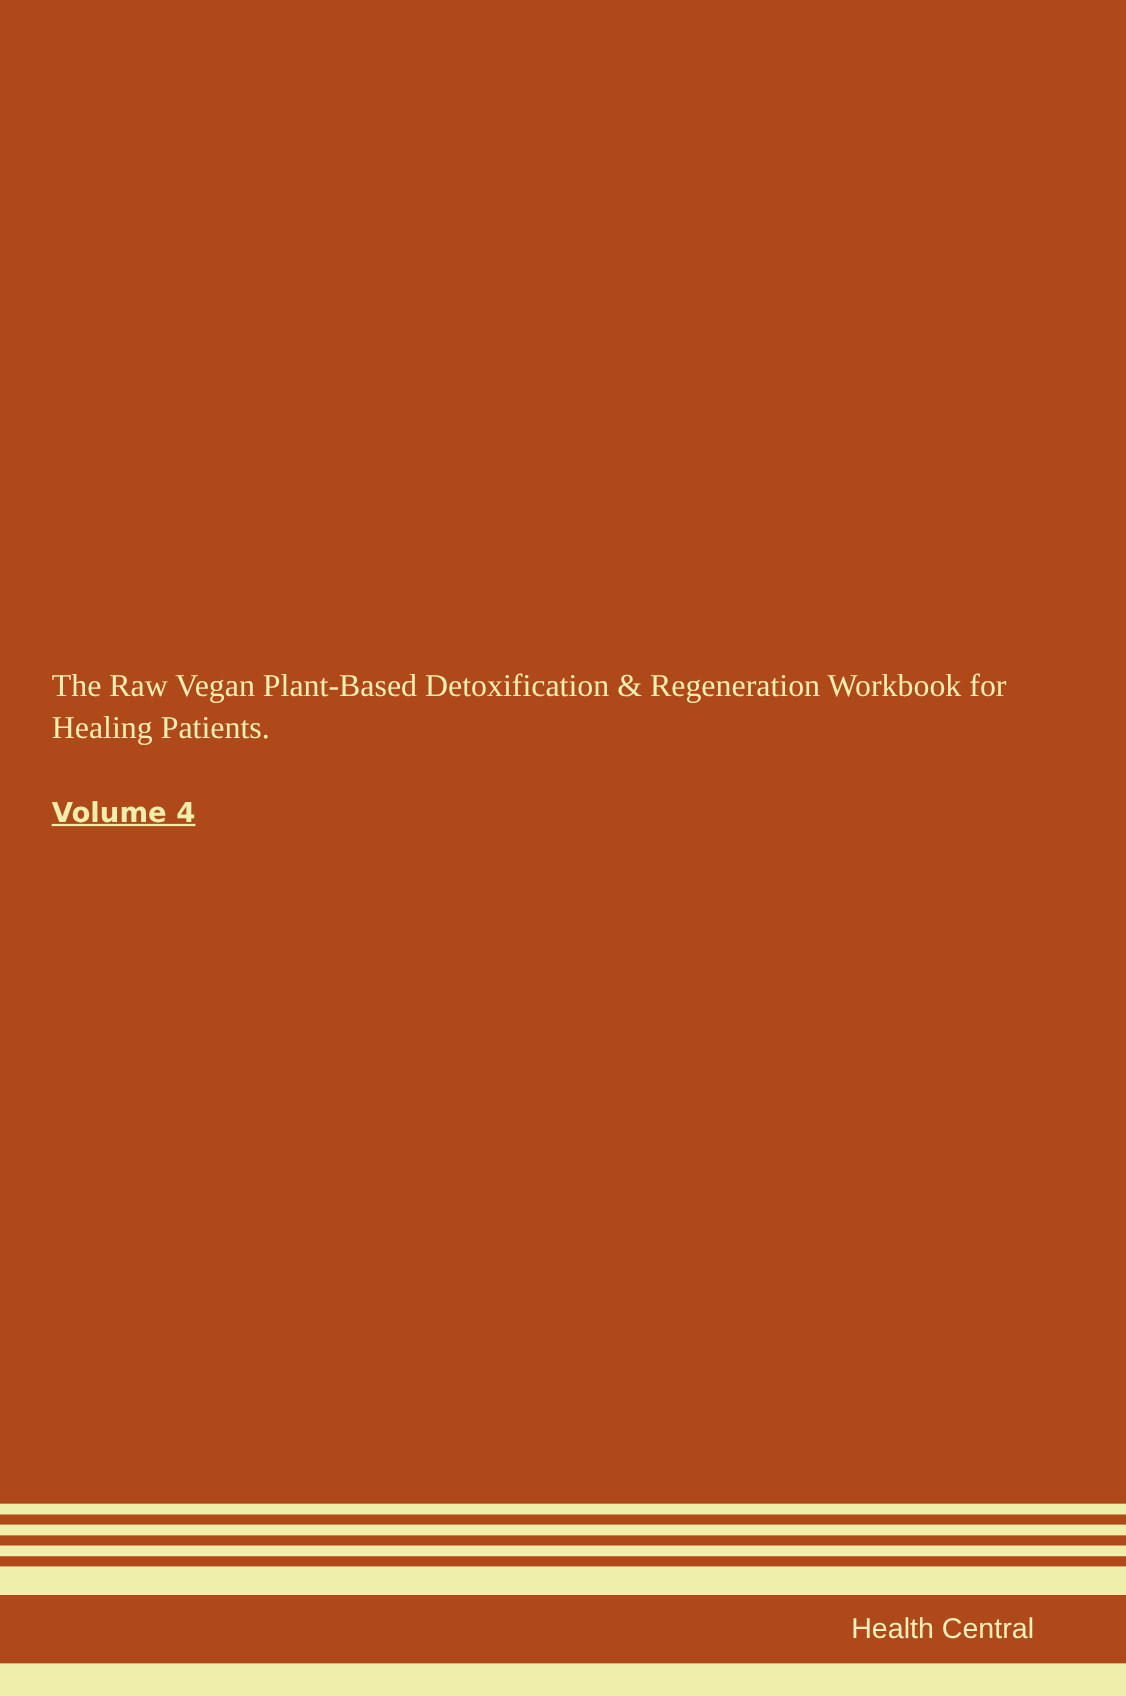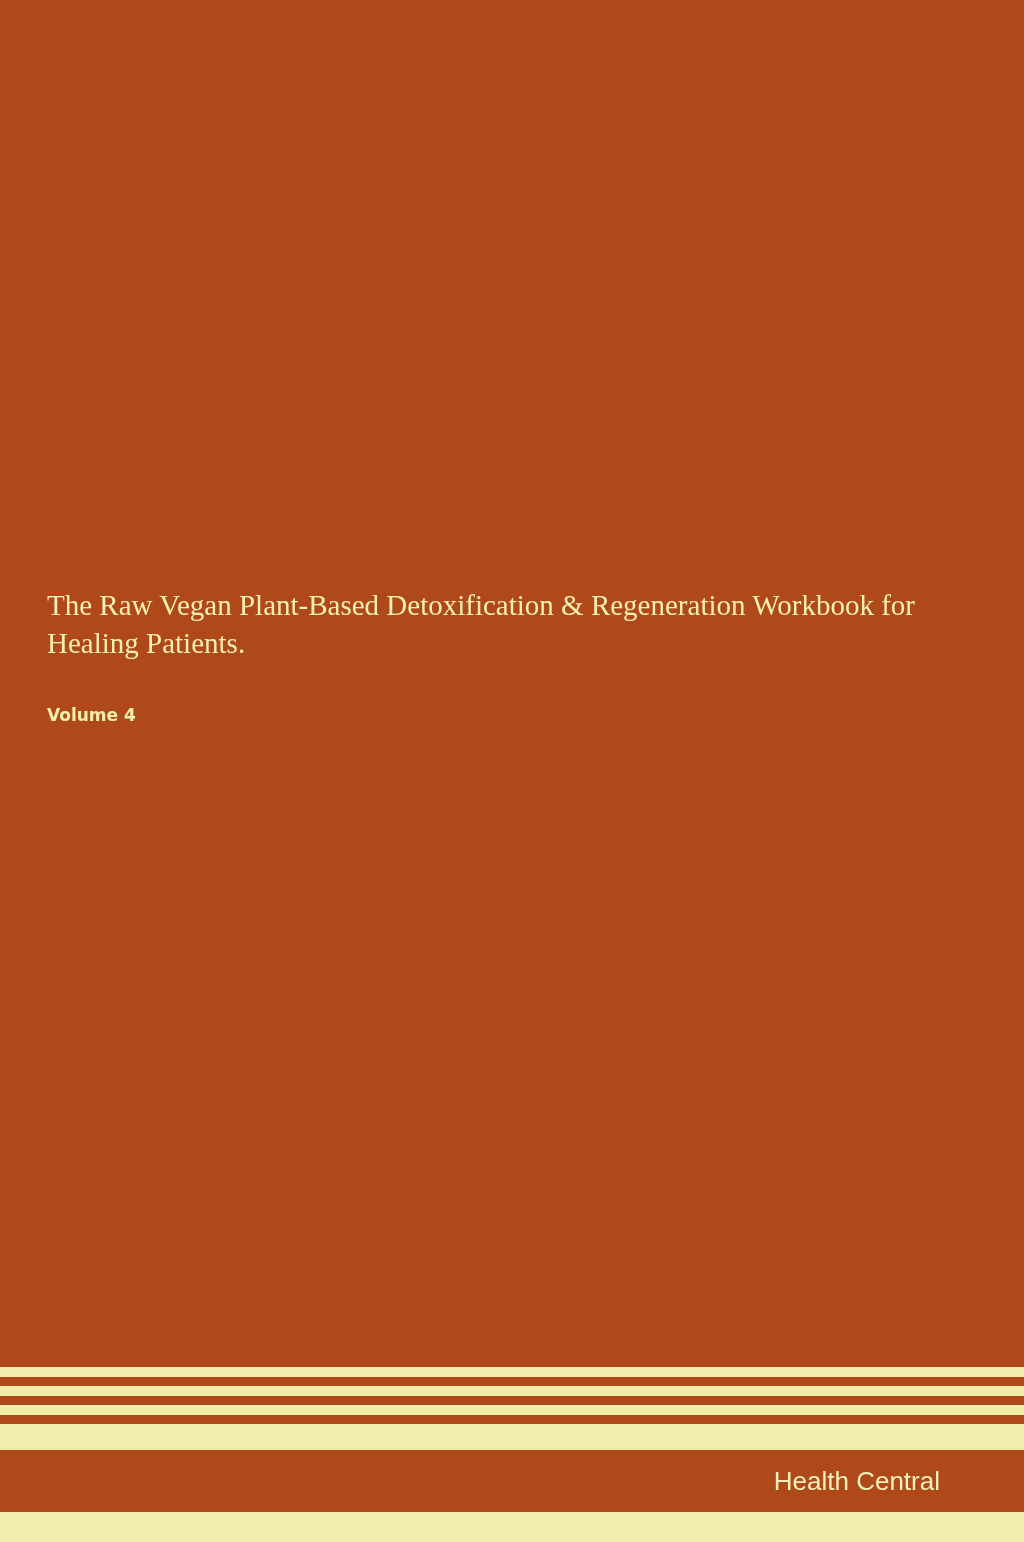--- a/index.html
+++ b/index.html
@@ -34,29 +34,30 @@
     color: #f0eeab;
     letter-spacing: -0.2px;
     margin: 0;
     max-width: 800px;
   }
   .book-subtitle {
     font-family: "Liberation Serif", serif;
     font-size: 29px;
     line-height: 1.32;
     color: #f2efb2;
-    margin: 16px 0 0 0;
+    margin: 35px 0 0 0;
     max-width: 870px;
   }
   .book-volume {
     font-family: "DejaVu Sans", sans-serif;
     font-weight: bold;
-    font-size: 17px;
+    font-size: 25px;
     color: #f0eeab;
     margin: 42px 0 0 0;
+    text-decoration: underline;
   }
 
   
   .stripes {
     position: absolute;
     left: 0;
     bottom: 0;
     width: 1024px;
   }
   .stripe {

